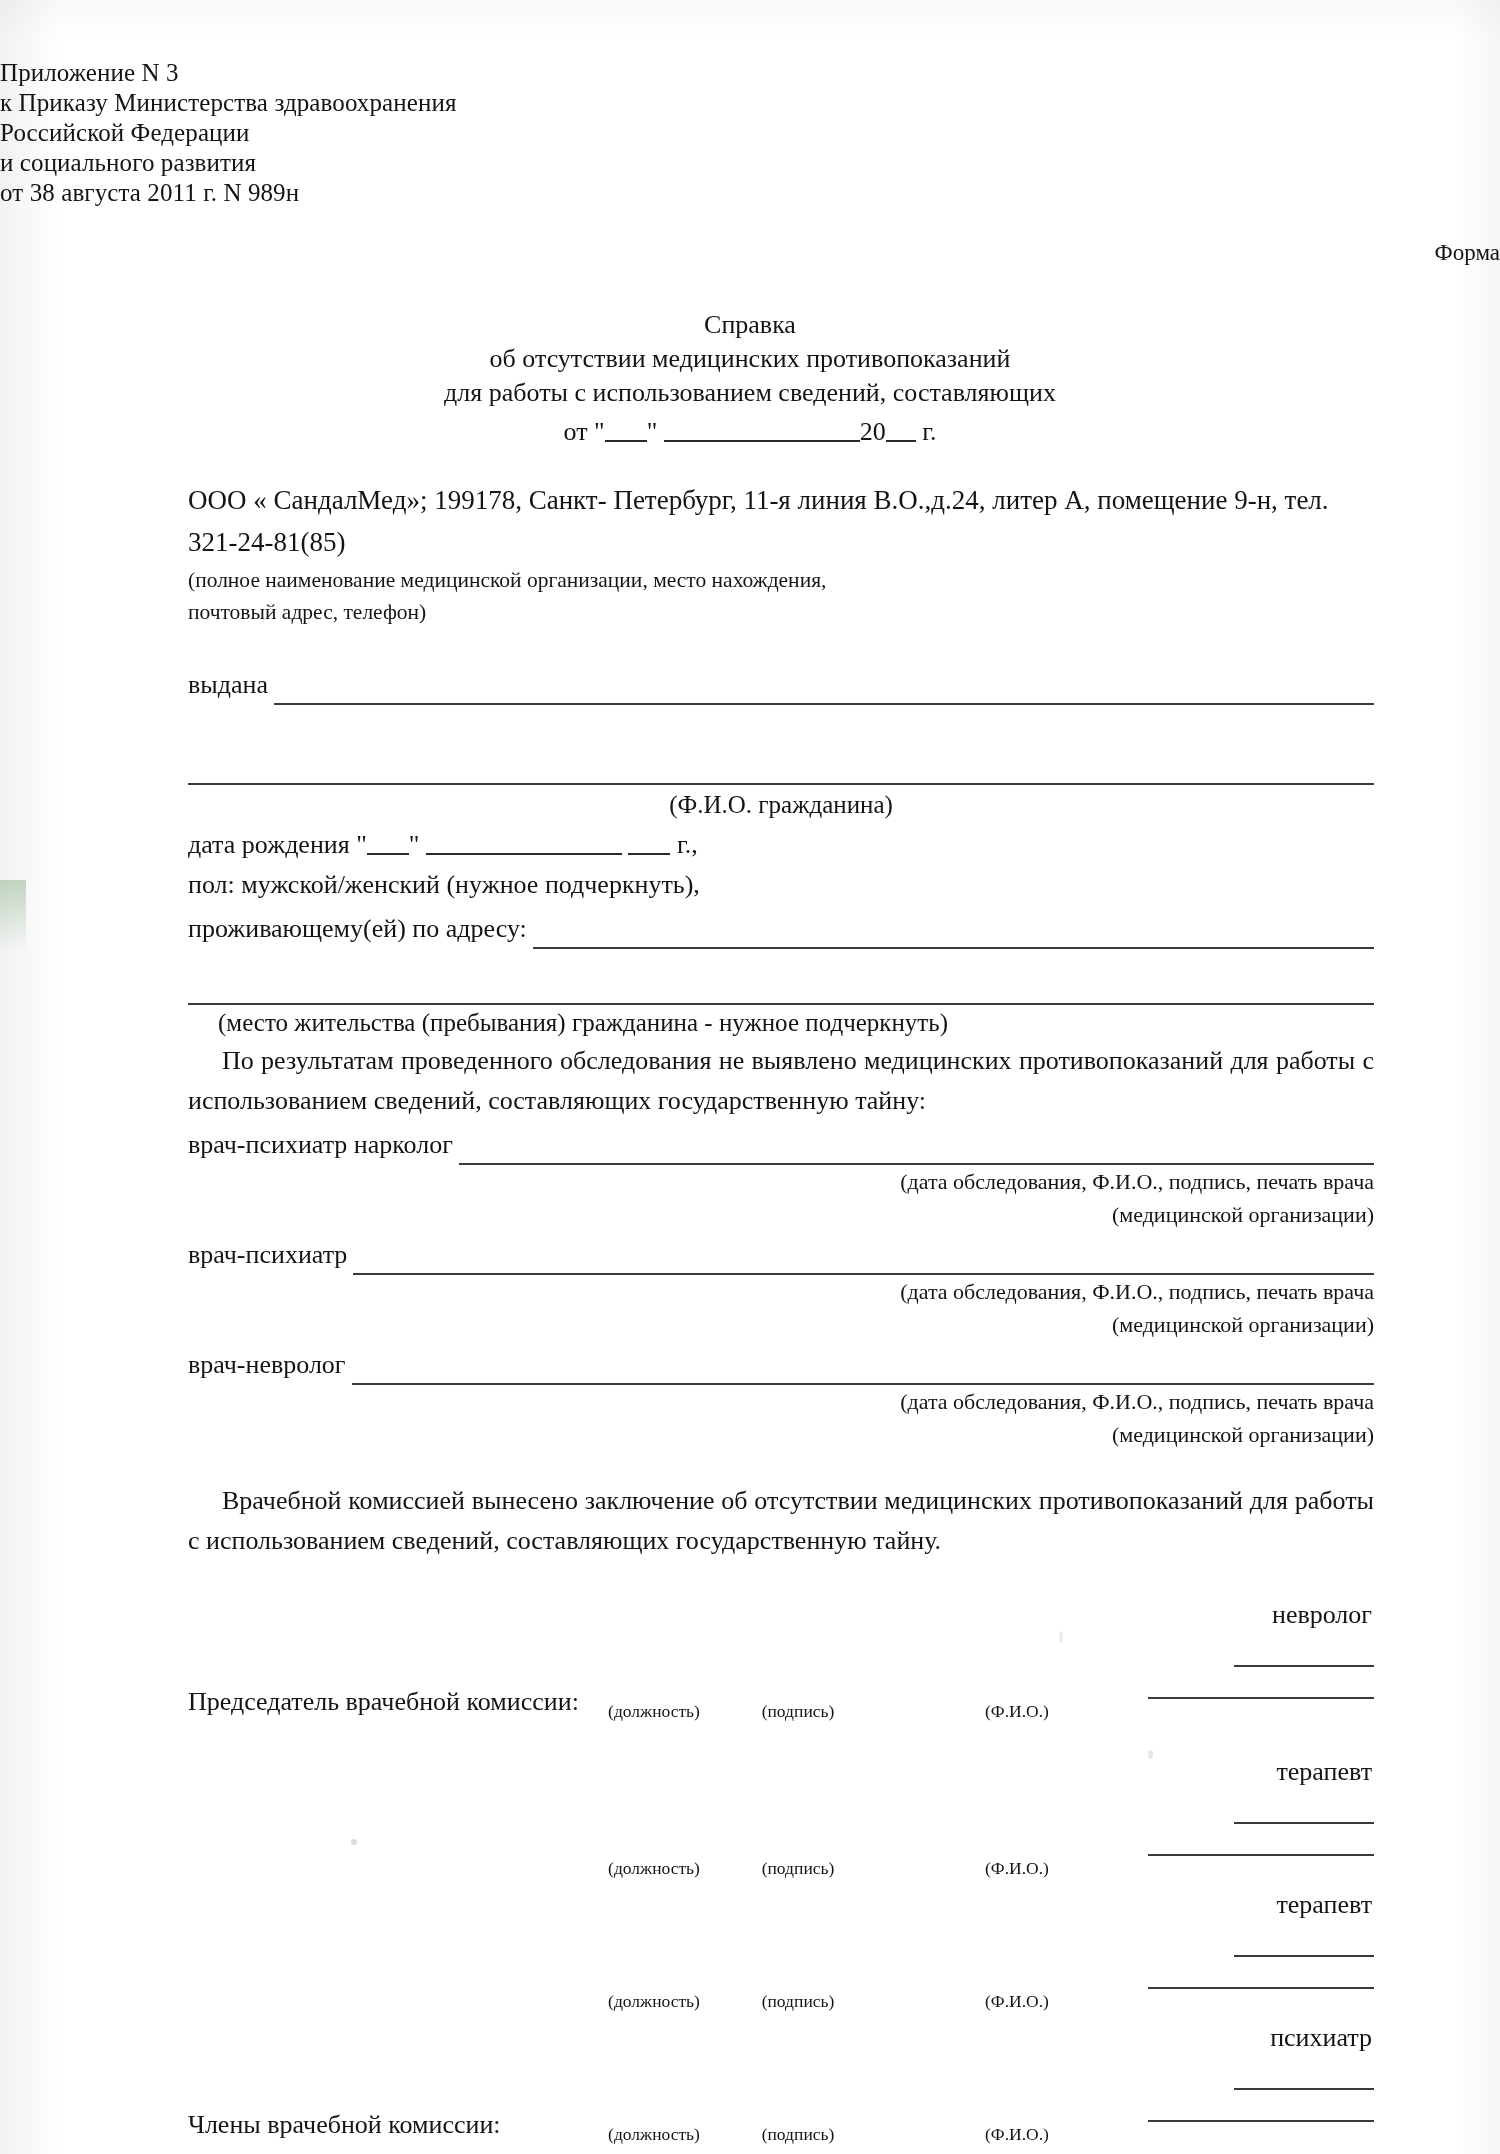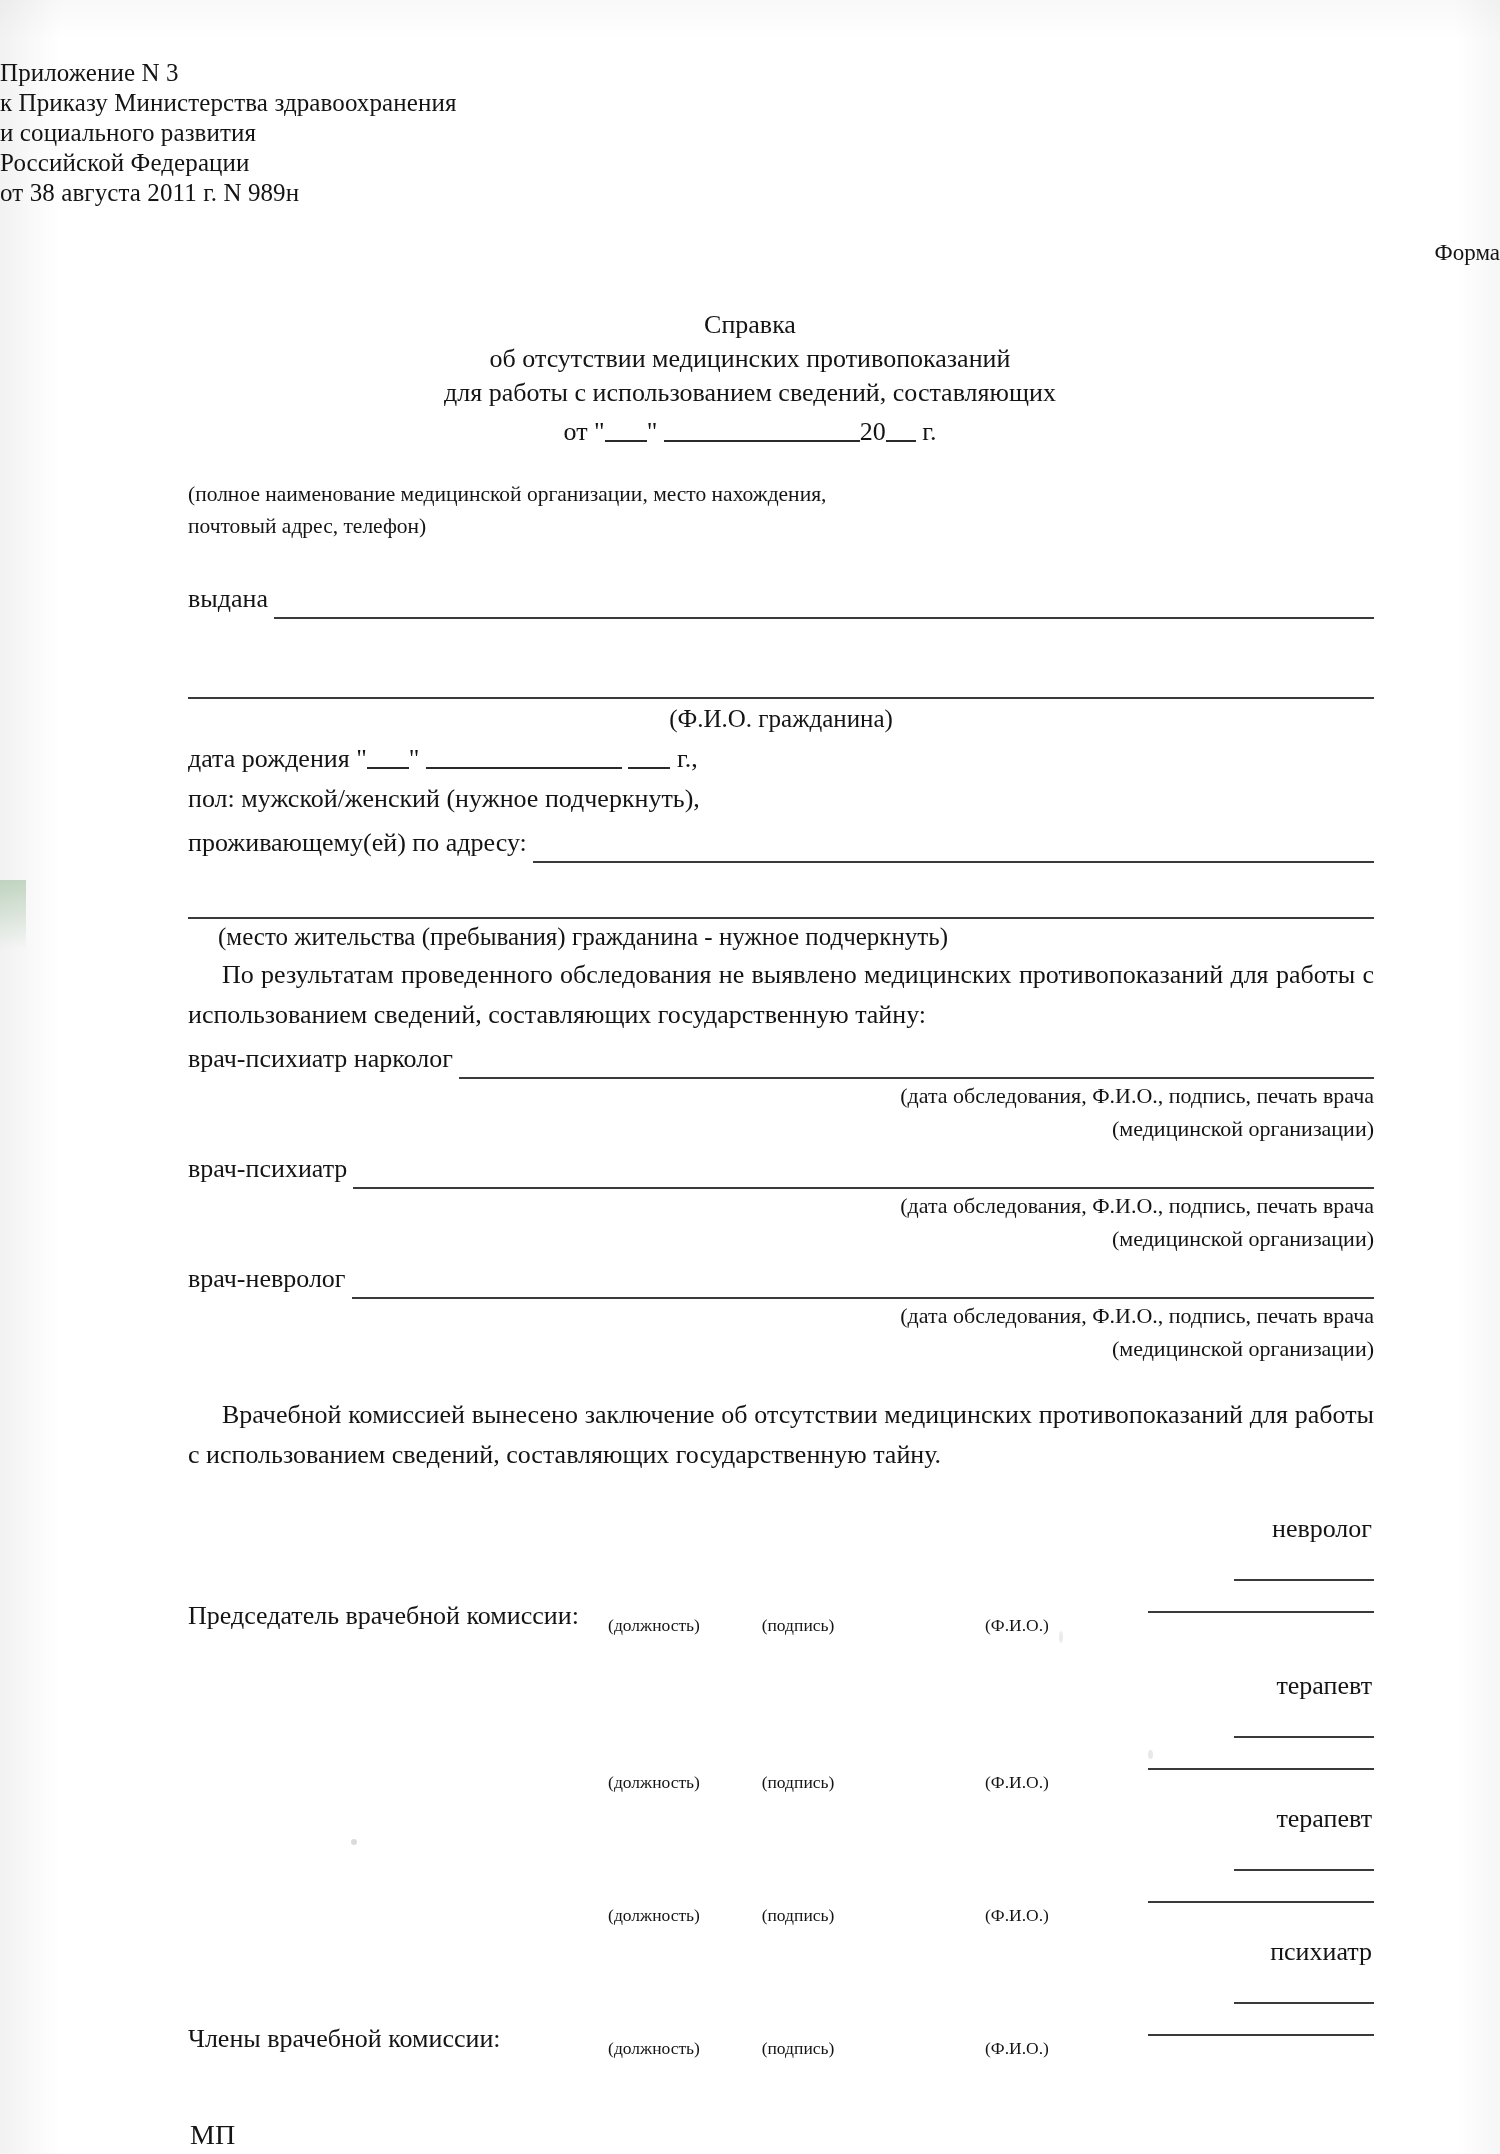--- a/index.html
+++ b/index.html
@@ -194,38 +194,39 @@
   <div class="greenish"></div>
   <div class="scan-speck" style="left:351px;top:1839px;width:6px;height:6px;"></div>
   <div class="scan-speck" style="left:1148px;top:1750px;width:5px;height:9px;opacity:.35"></div>
   <div class="scan-speck" style="left:1059px;top:1631px;width:4px;height:12px;opacity:.3"></div>
 
   <div class="content">
 
     <div class="hdr">
       <div>Приложение N 3</div>
       <div>к Приказу Министерства здравоохранения</div>
+      <div>Российской Федерации</div>
       <div>и социального развития</div>
-      <div>Российской Федерации</div>
       <div>от 38 августа 2011 г. N 989н</div>
     </div>
 
     <div class="forma">Форма</div>
 
     <div class="title-block">
       <div class="t-line">Справка</div>
       <div class="t-line">об отсутствии медицинских противопоказаний</div>
       <div class="t-line">для работы с использованием сведений, составляющих</div>
       <div class="date-line">
         <span>от "</span><span class="ul-sm"></span><span>"</span>&nbsp;<span class="ul-md"></span><span>20</span><span class="ul-xs"></span>&nbsp;<span>г.</span>
       </div>
     </div>
 
     <div class="body">
 
+      <div class="org">ООО « СандалМед»; 199178, Санкт- Петербург, 11-я линия В.О.,д.24, литер А, помещение 9-н, тел. 321-24-81(85)</div>
       <div class="caption">(полное наименование медицинской организации, место нахождения,</div>
       <div class="caption">почтовый адрес, телефон)</div>
 
       <div style="height:34px"></div>
 
       <div class="field-row">
         <span class="lbl">выдана</span>
         <span class="line"></span>
       </div>
 

